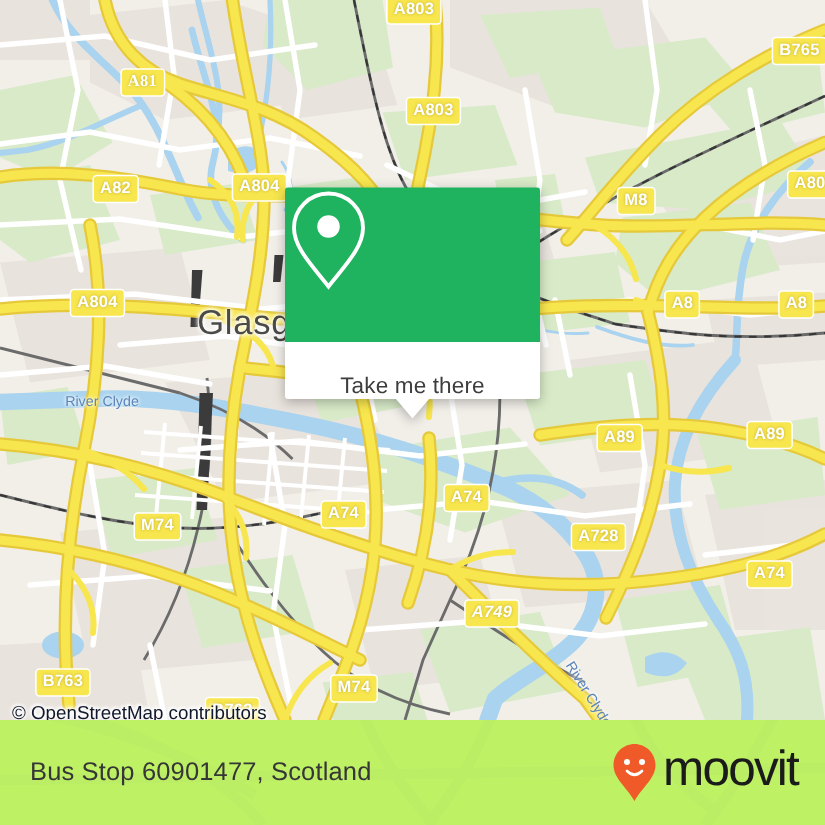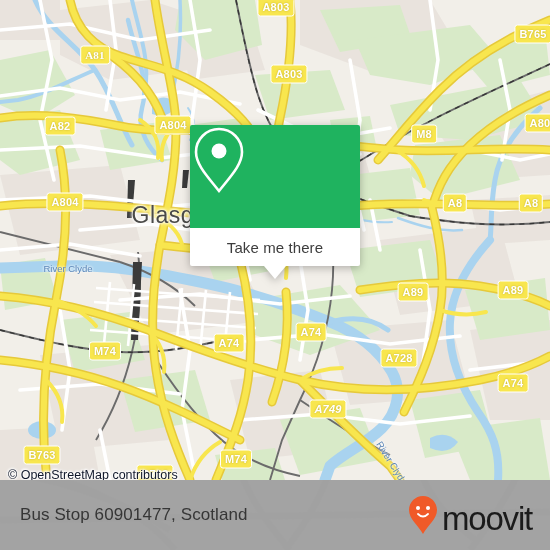--- a/index.html
+++ b/index.html
@@ -68,51 +68,51 @@
     width: 170px; z-index: 50;
     filter: drop-shadow(0 2px 4px rgba(0,0,0,.28));
   }
   #popup-head {
     height: 103px; background: #1fb35f;
     display: flex; align-items: center; justify-content: center;
     border-radius: 2px 2px 0 0;
   }
   #popup-foot {
     height: 38px; background: #ffffff;
-    display: flex; align-items: center; justify-content: center;
+    display: flex; align-items: flex-end; justify-content: center;
     border-radius: 0 0 2px 2px;
     position: relative;
   }
   #popup-label { font-size: 15px; color: #3d3d3d; letter-spacing: .1px; }
   #popup-tail {
     position: absolute; left: 50%; top: 100%;
     width: 0; height: 0; margin-left: -11px;
     border-left: 11px solid transparent;
     border-right: 11px solid transparent;
     border-top: 13px solid #ffffff;
   }
 
   
   #footer {
     position: absolute; left: 0; top: 480px; width: 550px; height: 70px;
-    background: #a3a3a3; overflow: hidden;
+    background: #bef264; overflow: hidden;
   }
   #footer-watermark {
     position: absolute; left: 0; top: -480px; width: 550px; height: 550px;
     opacity: .045; pointer-events: none;
   }
   #footer-inner {
     position: relative; width: 100%; height: 100%;
     display: flex; align-items: center; justify-content: space-between;
     padding: 0 18px 0 20px;
   }
   #footer-title {
     font-size: 17px; color: #363636; letter-spacing: .1px;
   }
-  #logo { display: flex; align-items: flex-end; gap: 4px; }
+  #logo { display: flex; align-items: flex-start; gap: 4px; }
   #logo-word { font-size: 33px; color: #1b1b1b; letter-spacing: -1.2px; line-height: 33px; }
 </style>
 </head>
 <body>
 
 <div id="app">
 
   <div id="map">
 
     <svg width="550" height="480" viewBox="0 0 550 480">
@@ -318,21 +318,21 @@
     </svg>
 
     <div class="place-label" style="left:178px; top:215px;">Glasgow</div>
     <div class="water-label" style="left:68px; top:268px;">River Clyde</div>
     <div class="water-label rot" style="left:392px; top:463px;">River Clyde</div>
 
     <div class="shield" style="left:276px; top:7px;">A803</div>
     <div class="shield" style="left:533px; top:34px;">B765</div>
     <div class="shield" style="left:95px; top:55px;font-family:Liberation Serif, serif;">A81</div>
     <div class="shield" style="left:289px; top:74px;">A803</div>
-    <div class="shield" style="left:60px; top:126px;text-align:center;">A82</div>
+    <div class="shield" style="left:77px; top:126px;text-align:center;">A82</div>
     <div class="shield" style="left:173px; top:125px;">A804</div>
     <div class="shield" style="left:424px; top:134px;">M8</div>
     <div class="shield" style="left:540px; top:123px;">A80</div>
     <div class="shield" style="left:65px; top:202px;">A804</div>
     <div class="shield" style="left:455px; top:203px;">A8</div>
     <div class="shield" style="left:531px; top:203px;">A8</div>
     <div class="shield" style="left:413px; top:292px;">A89</div>
     <div class="shield" style="left:513px; top:290px;">A89</div>
     <div class="shield" style="left:229px; top:343px;">A74</div>
     <div class="shield" style="left:311px; top:332px;">A74</div>

